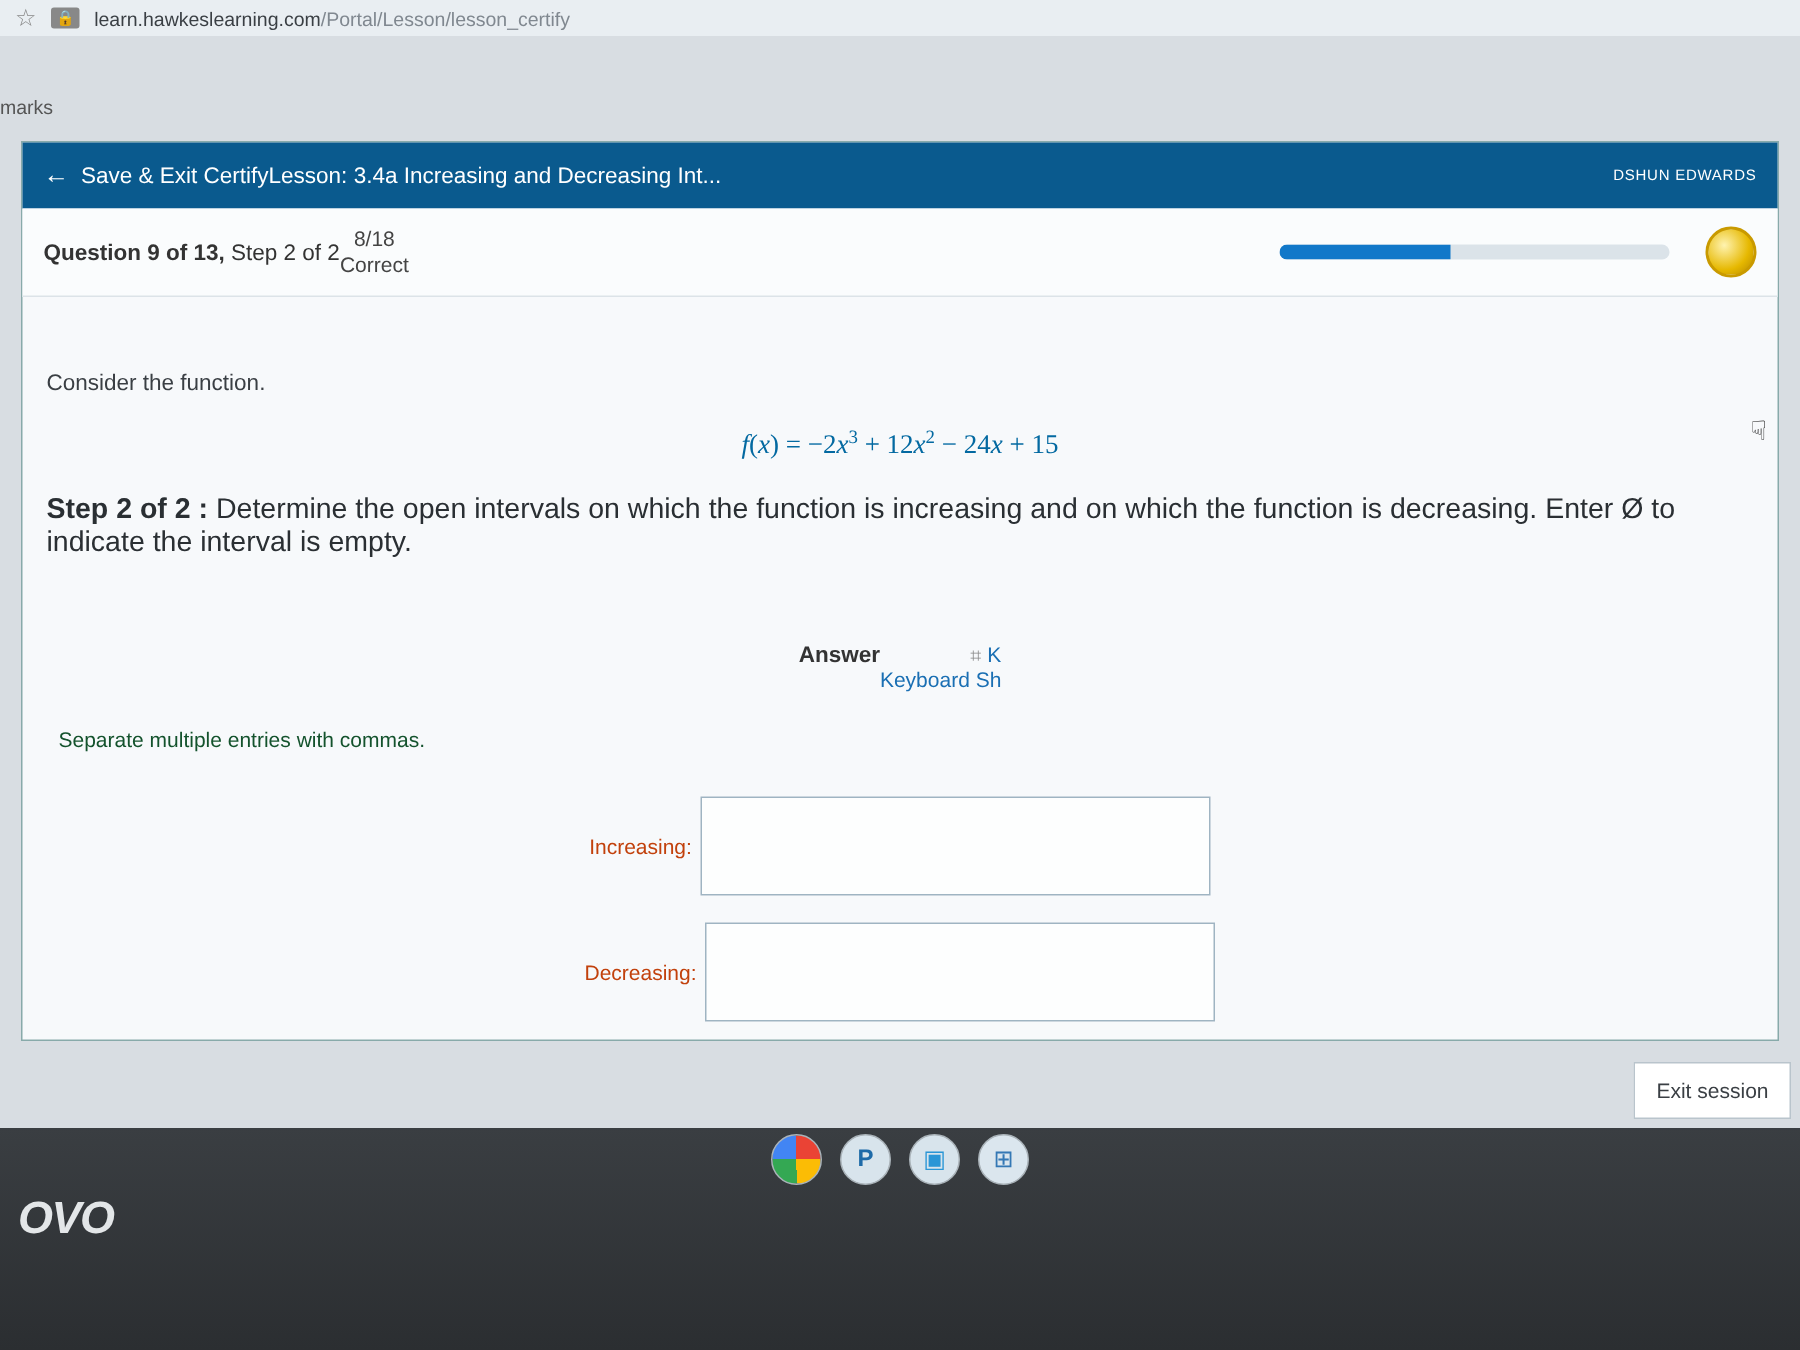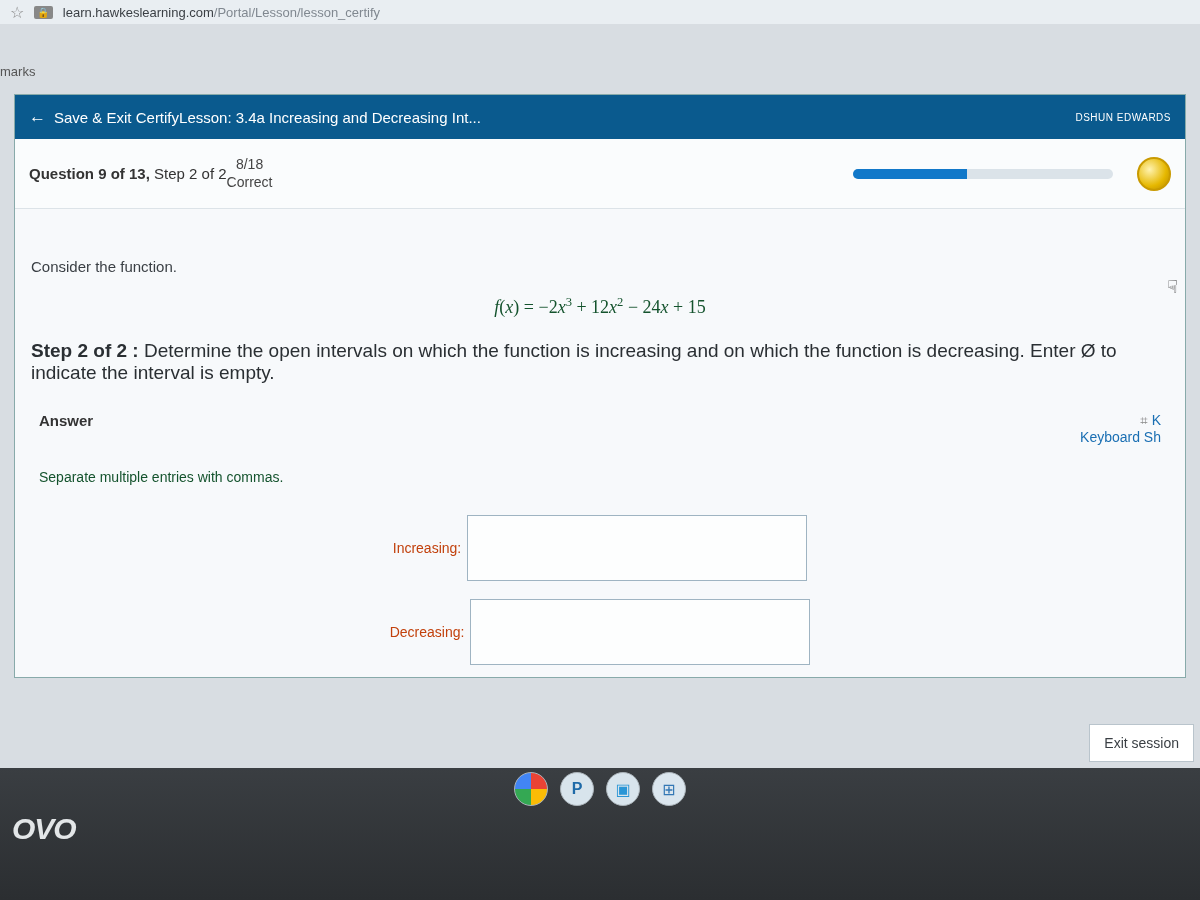--- a/index.html
+++ b/index.html
@@ -46,21 +46,21 @@
     padding: 0 14px;
     font-size: 15px;
   }
   .blue-bar .save-exit { display:flex; align-items:center; gap:8px; }
   .blue-bar .arrow-back { font-size: 17px; }
   .blue-bar .lesson { font-weight: 400; }
   .blue-bar .spacer { flex: 1; }
   .blue-bar .user { font-size: 10px; letter-spacing: .5px; }
   .subhead {
     background: #fafcfd;
-    height: 70px;
+    height: 59px;
     border-bottom: 1px solid #dce3e8;
     display: flex;
     align-items: center;
     padding: 0 14px;
   }
   .subhead .qtitle { font-size: 15px; color: #333; }
   .subhead .qtitle b { font-weight: 700; }
   .subhead .center {
     flex:1; display:flex; justify-content:flex-start;
   }
@@ -86,45 +86,45 @@
   .question-body {
     padding: 20px 16px 12px 16px;
     color: #3a3f44;
     font-size: 15px;
   }
   .consider { margin-bottom: 20px; margin-top: 29px; }
   .equation {
     text-align: center;
     font-family: "Cambria Math", "Times New Roman", serif;
     font-size: 18px;
-    color: #14532d;
+    color: #0369a1;
     margin: 18px 0 22px 0;
   }
   .equation .fx { font-style: italic; }
   .equation sup { font-size: .7em; }
   .step-text { color: #2a2f33; font-size: 19px; }
   .step-text b { font-weight: 700; }
   .answer-head {
-    margin-top: 28px;
-    display:flex; justify-content:space-between; align-items:flex-start;
+    margin-top: 55px;
+    display:flex; justify-content:center; align-items:flex-start;
     padding: 0 8px;
   }
   .answer-head .lbl { color:#333; font-weight:600; font-size:15px; }
   .kb-link { text-align:right; font-size:14px; color:#1a6fb3; }
   .kb-link .kicon { color:#888; font-size:13px; margin-right:4px;}
   .sep-note { color:#14532d; font-size:14px; margin:24px 0 30px 8px; }
   .input-rows { display:flex; flex-direction:column; gap:18px; align-items:center; }
   .row { display:flex; align-items:center; gap:6px; }
   .row label { color:#c2410c; font-size:14px; }
   .row input {
     width: 340px; height: 66px; border:1px solid #9fb4c2; background:#fdfefe;
     font-size:15px; padding:4px 8px;
   }
   .taskbar {
-    position:absolute; left:0; right:0; bottom:0; height:132px;
+    position:absolute; left:0; right:0; bottom:0; height:148px;
     background: linear-gradient(#3a3e42, #2b2e31);
     display:flex; align-items:flex-start; justify-content:space-between;
     padding: 8px 10px 0 12px;
     color:#ddd;
   }
   .taskbar .logo {
     font-family: Arial, sans-serif;
     font-style: italic;
     font-weight: 800;
     font-size: 30px;

